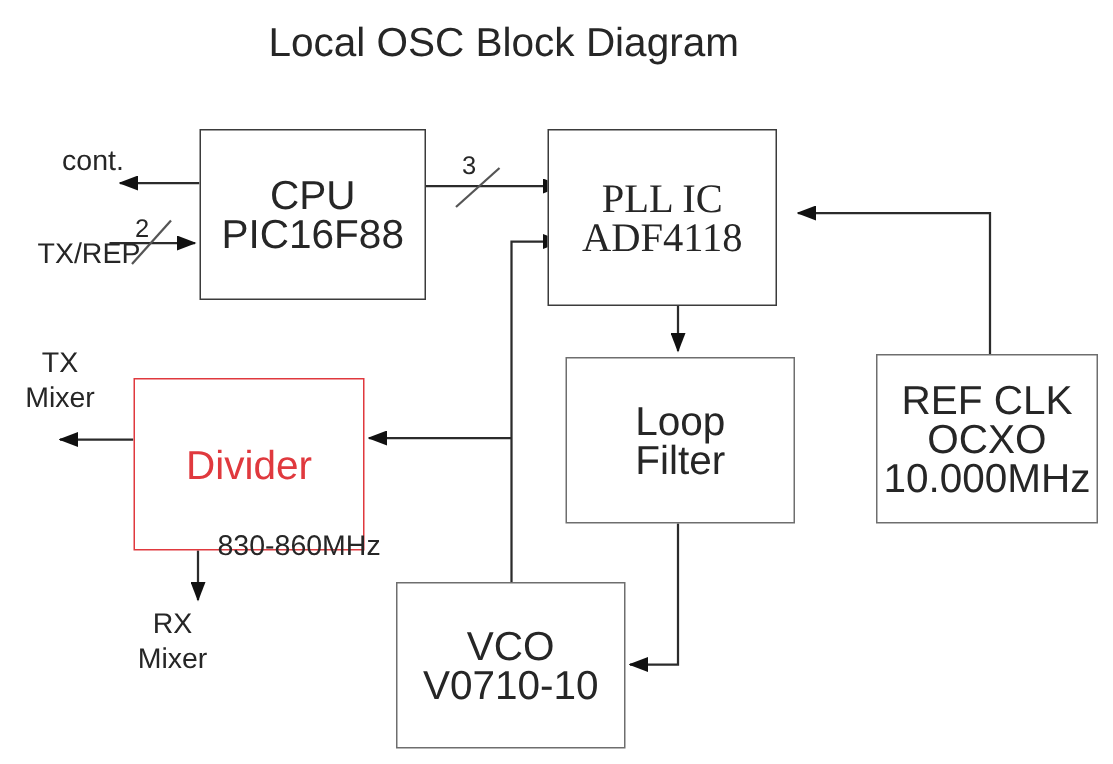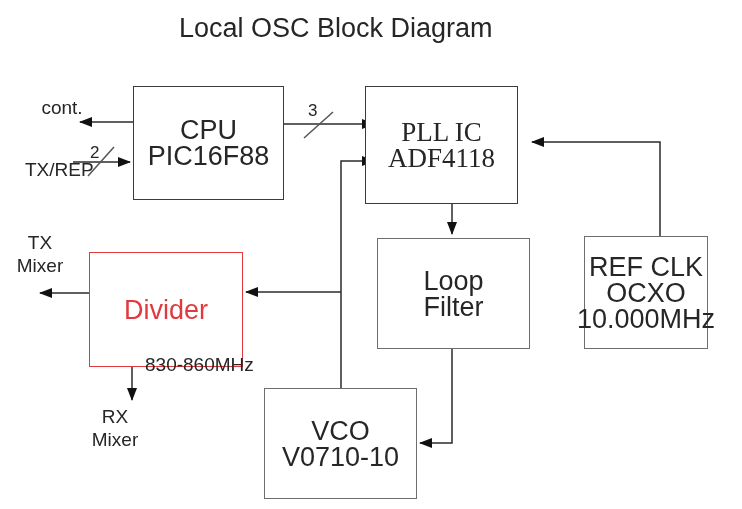--- a/index.html
+++ b/index.html
@@ -24,21 +24,21 @@
     position:absolute;box-sizing:border-box;background:var(--background);
     border:1px solid var(--box-border-dark);
     display:flex;flex-direction:column;justify-content:center;align-items:center;
     font-size:27px;line-height:26px;text-align:center;
   }
   .node.gray{border-color:var(--box-border-gray);}
   .node.red{border-color:var(--accent-red);color:var(--accent-red);}
   .node-cpu{left:133px;top:86px;width:151px;height:114px;}
   .node-pll{left:365px;top:86px;width:153px;height:118px;font-family:Liberation Serif, serif;}
   .node-loop{left:377px;top:238px;width:153px;height:111px;text-align:right;}
-  .node-ref{left:584px;top:236px;width:124px;height:113px;}
+  .node-ref{left:584px;top:236px;width:148px;height:113px;}
   .node-vco{left:264px;top:388px;width:153px;height:111px;}
   .node-div{left:89px;top:252px;width:154px;height:115px;}
   .lbl{
     position:absolute;font-size:19px;line-height:23px;color:var(--text);
     white-space:nowrap;
   }
   .lbl.center{text-align:center;}
   .lbl-system{left:18px;top:96px;width:88px;}
   .lbl-txrep{left:25px;top:158px;}
   .lbl-txmixer{left:8px;top:231px;width:64px;}

